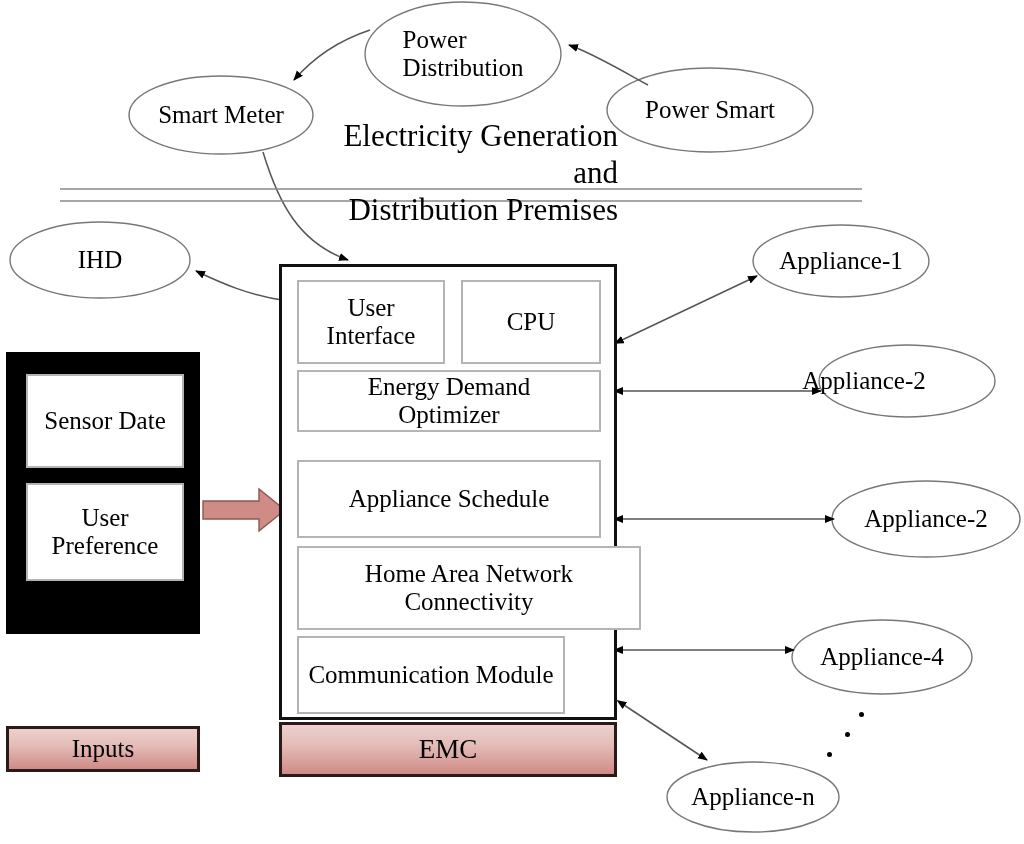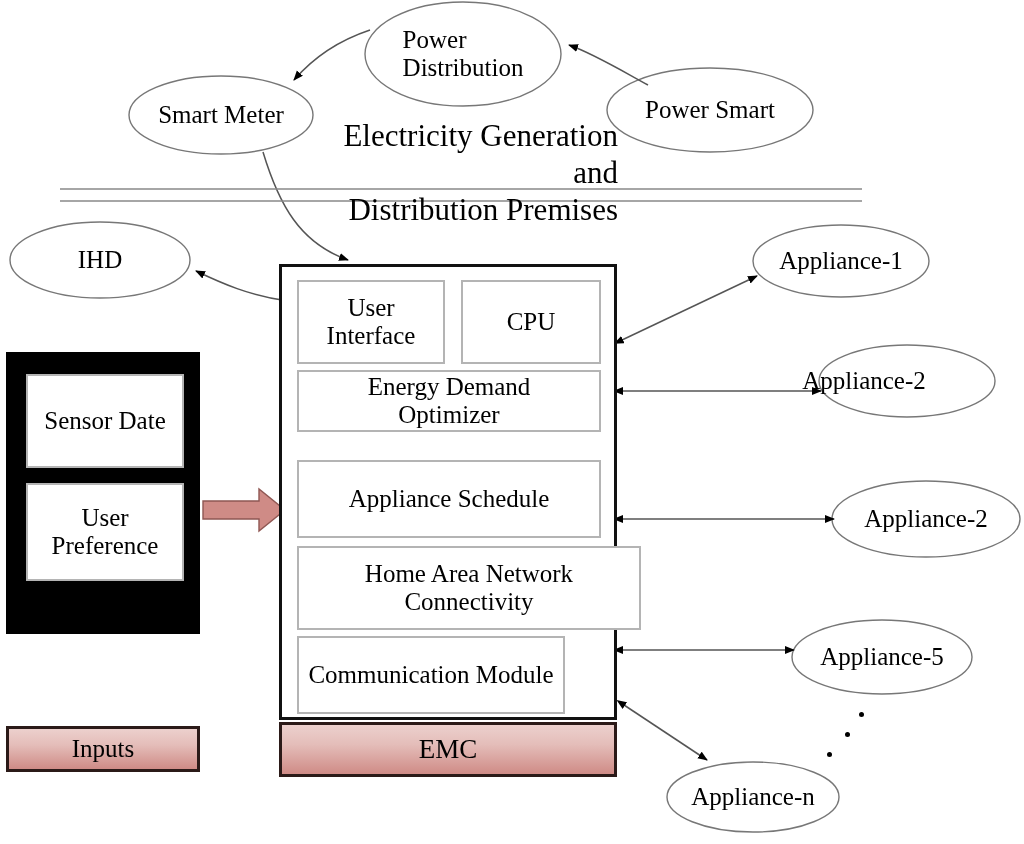--- a/index.html
+++ b/index.html
@@ -208,20 +208,20 @@
     <div class="input-module" style="left:17px; top:128px; width:158px; height:98px;">User
 Preference</div>
   </div>
   <div id="inputs-bar">
     <span>Inputs</span>
   </div>
 
   <div class="ellipse-label" style="left:753px; top:225px; width:176px; height:72px;">Appliance-1</div>
   <div class="ellipse-label" style="left:776px; top:345px; width:176px; height:72px;">Appliance-2</div>
   <div class="ellipse-label" style="left:832px; top:481px; width:188px; height:76px;">Appliance-2</div>
-  <div class="ellipse-label" style="left:792px; top:620px; width:180px; height:74px;">Appliance-5</div>
+  <div class="ellipse-label" style="left:792px; top:620px; width:180px; height:74px;">Appliance-4</div>
   <div class="ellipse-label" style="left:667px; top:762px; width:172px; height:70px;">Appliance-n</div>
 
   <div class="dot" style="left:859px; top:712px;"></div>
   <div class="dot" style="left:845px; top:732px;"></div>
   <div class="dot" style="left:827px; top:752px;"></div>
 
 </div>
 
 </body></html>

